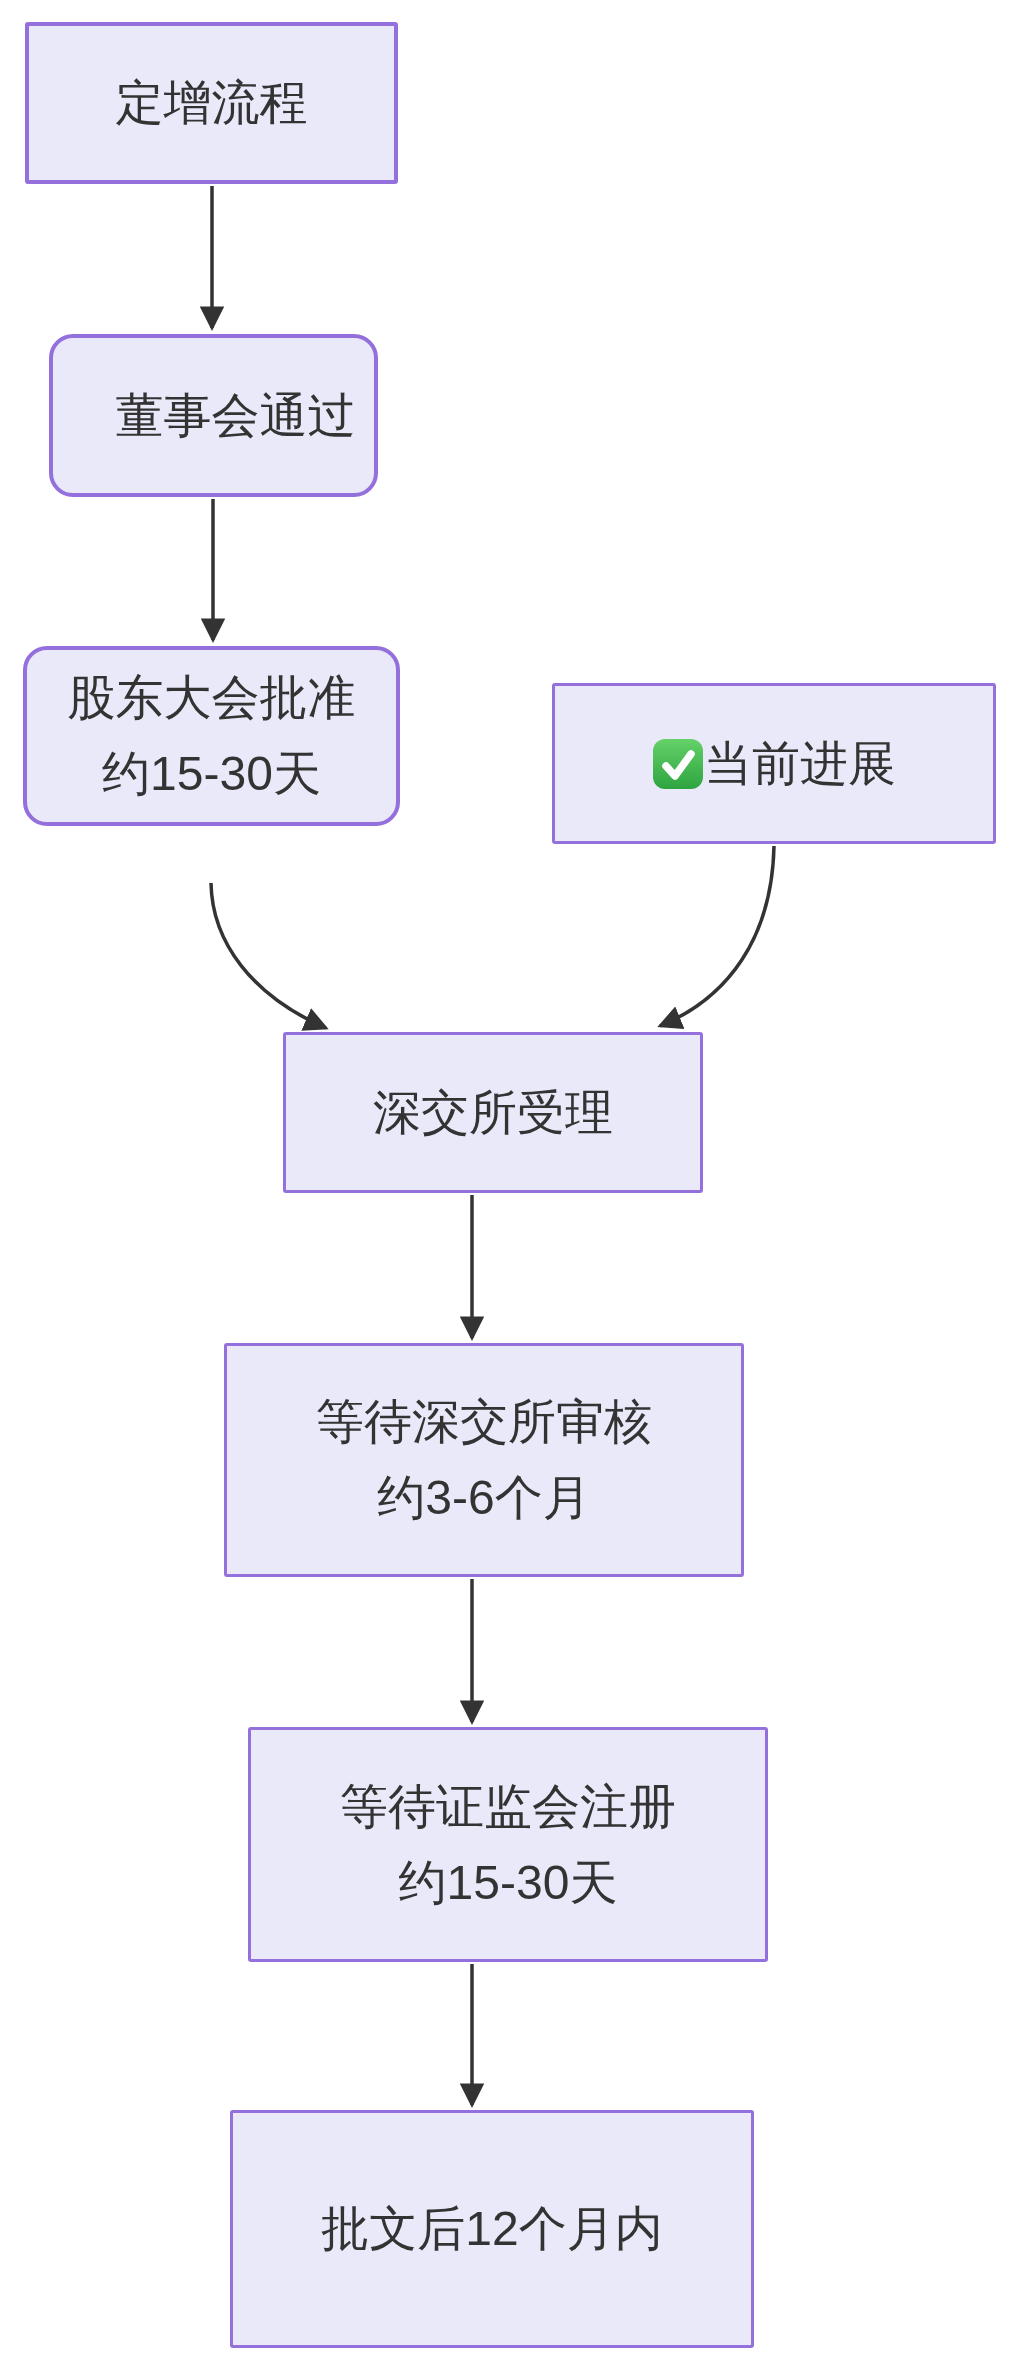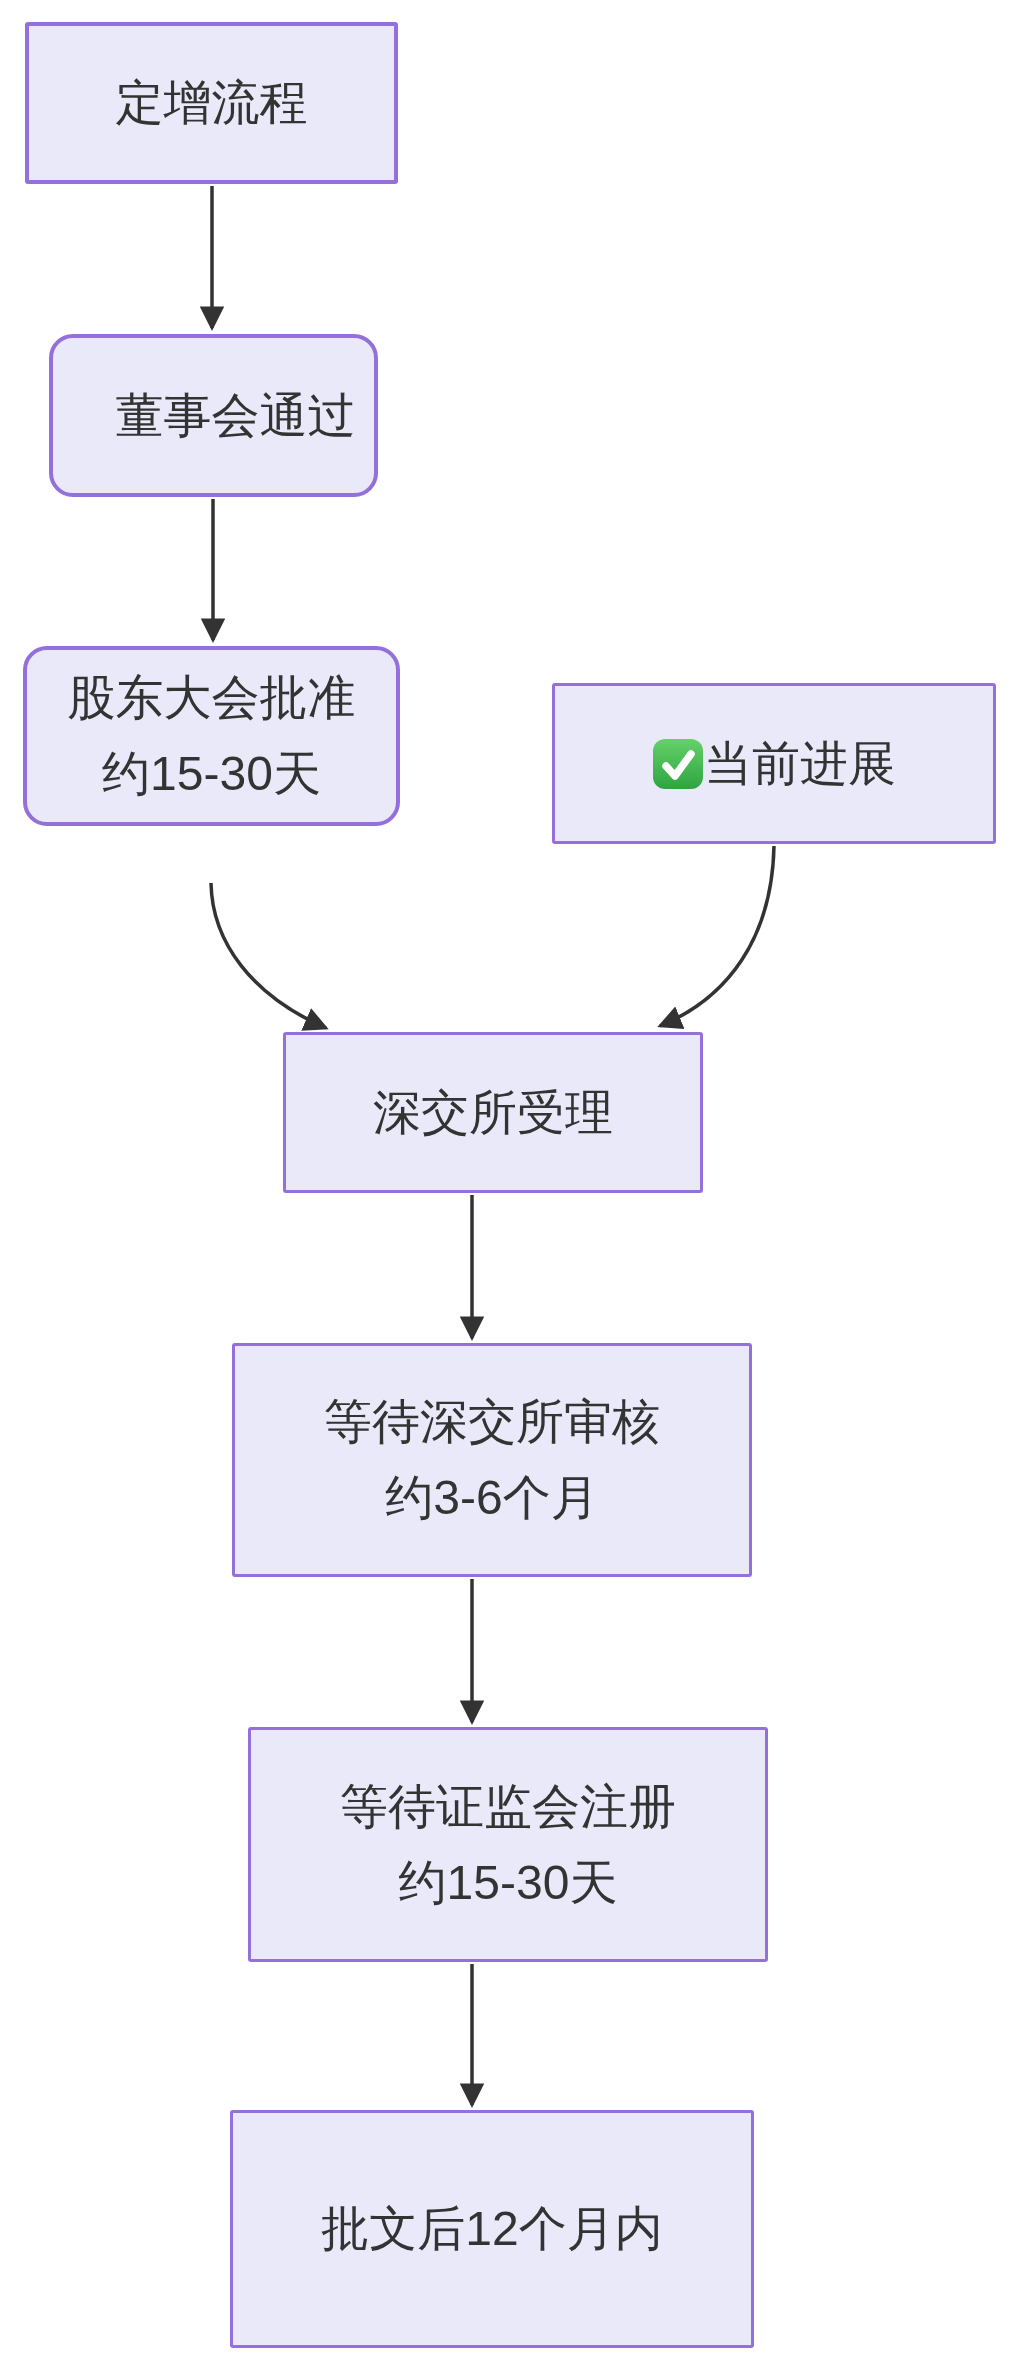--- a/index.html
+++ b/index.html
@@ -79,21 +79,21 @@
         <path d="M14,28 L23,38 L39,16" fill="none" stroke="#FFFFFF" stroke-width="7.5" stroke-linecap="round" stroke-linejoin="round"></path>
       </svg>
       <span>当前进展</span>
     </span>
   </div>
 
   <div class="node sharp" style="left:283px;top:1032px;width:420px;height:161px;">
     <span>深交所受理</span>
   </div>
 
-  <div class="node sharp" style="left:232px;top:1343px;width:520px;height:234px;">
+  <div class="node sharp" style="left:224px;top:1343px;width:520px;height:234px;">
     <span>等待深交所审核</span>
     <span>约3-6个月</span>
   </div>
 
   <div class="node sharp" style="left:248px;top:1727px;width:520px;height:235px;">
     <span>等待证监会注册</span>
     <span>约15-30天</span>
   </div>
 
   <div class="node sharp" style="left:230px;top:2110px;width:524px;height:238px;">

